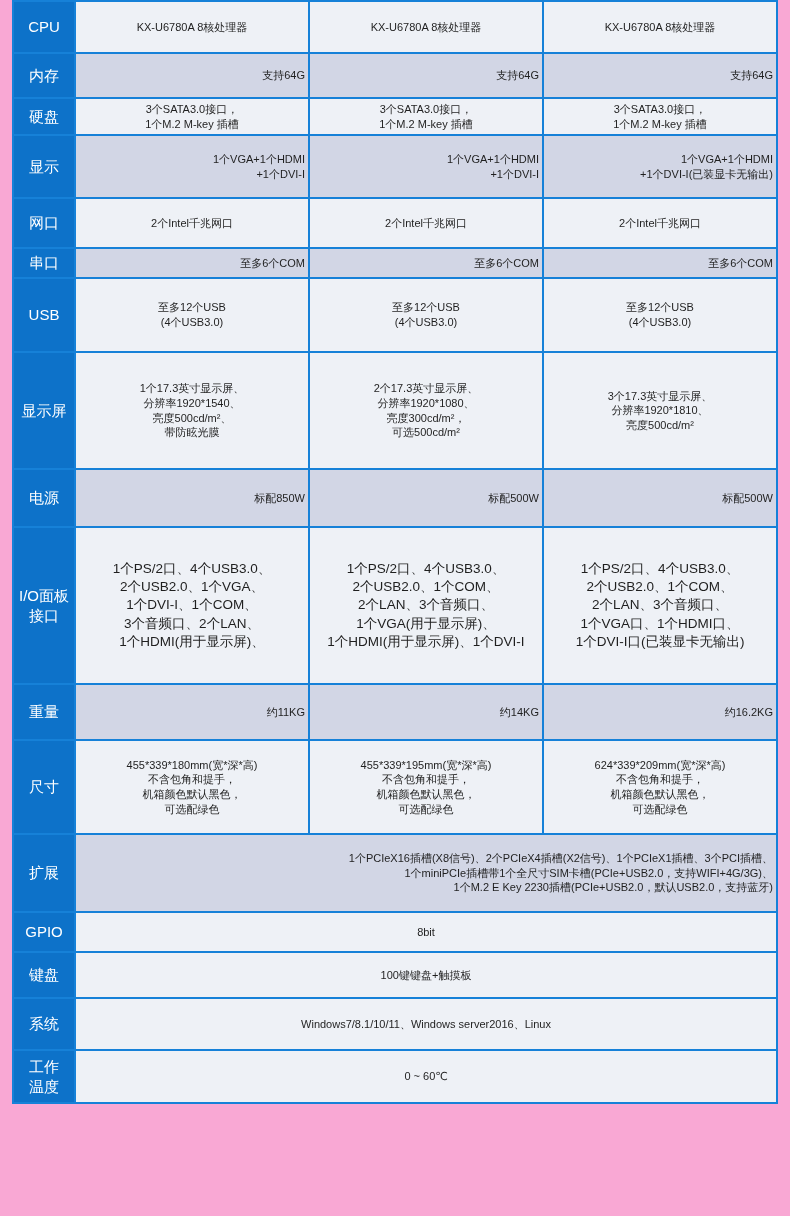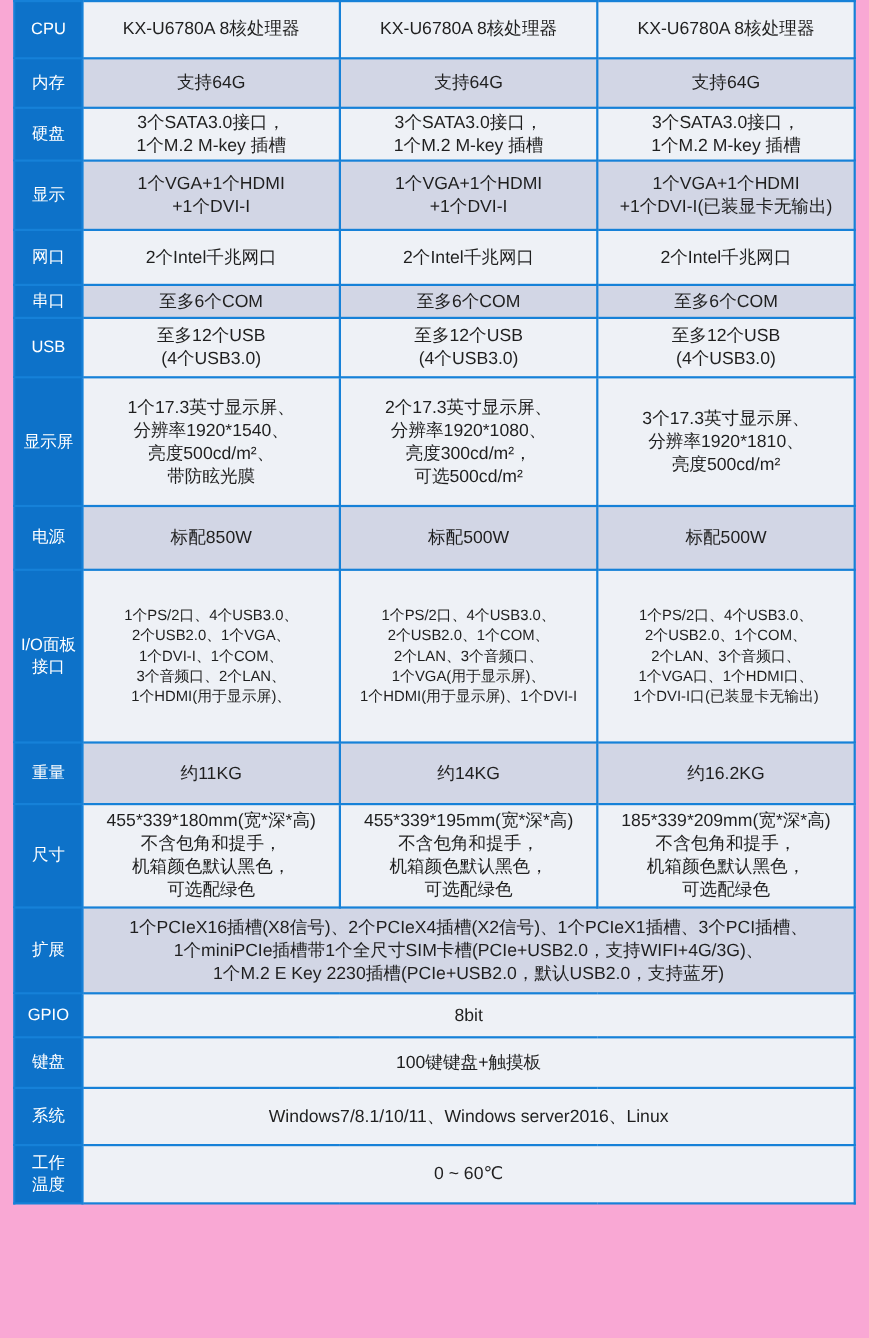--- a/index.html
+++ b/index.html
@@ -22,29 +22,29 @@
     color:#ffffff;
     font-weight:400;
     font-size:15px;
     text-align:center;
     vertical-align:middle;
     white-space:pre-line;
     line-height:1.3;
     padding:2px 1px;
   }
   table.spec td{
-    font-size:16px;
+    font-size:11px;
     text-align:center;
     vertical-align:middle;
     white-space:pre-line;
     line-height:1.32;
     padding:2px 3px;
     background:#eef1f6;
   }
-  table.spec tr.dark td{background:#d2d6e5;}
+  table.spec tr.dark td{background:#d2d6e5;text-align:right;}
   table.spec tr.io td{font-size:13.5px;line-height:1.35;}
   col.c-label{width:62px;}
   col.c-data{width:234px;}
 </style>
 </head>
 <body>
 
 <div class="page">
   <table class="spec">
     <colgroup>
@@ -89,21 +89,21 @@
         <td>2个Intel千兆网口</td>
         <td>2个Intel千兆网口</td>
         <td>2个Intel千兆网口</td>
       </tr>
       <tr class="dark" style="height:30px">
         <th>串口</th>
         <td>至多6个COM</td>
         <td>至多6个COM</td>
         <td>至多6个COM</td>
       </tr>
-      <tr style="height:54px">
+      <tr style="height:74px">
         <th>USB</th>
         <td>至多12个USB
 (4个USB3.0)</td>
         <td>至多12个USB
 (4个USB3.0)</td>
         <td>至多12个USB
 (4个USB3.0)</td>
       </tr>
       <tr style="height:117px">
         <th>显示屏</th>
@@ -153,21 +153,21 @@
       <tr style="height:94px">
         <th>尺寸</th>
         <td>455*339*180mm(宽*深*高)
 不含包角和提手，
 机箱颜色默认黑色，
 可选配绿色</td>
         <td>455*339*195mm(宽*深*高)
 不含包角和提手，
 机箱颜色默认黑色，
 可选配绿色</td>
-        <td>185*339*209mm(宽*深*高)
+        <td>624*339*209mm(宽*深*高)
 不含包角和提手，
 机箱颜色默认黑色，
 可选配绿色</td>
       </tr>
       <tr class="dark" style="height:78px">
         <th>扩展</th>
         <td colspan="3">1个PCIeX16插槽(X8信号)、2个PCIeX4插槽(X2信号)、1个PCIeX1插槽、3个PCI插槽、
 1个miniPCIe插槽带1个全尺寸SIM卡槽(PCIe+USB2.0，支持WIFI+4G/3G)、
 1个M.2 E Key 2230插槽(PCIe+USB2.0，默认USB2.0，支持蓝牙)</td>
       </tr>

